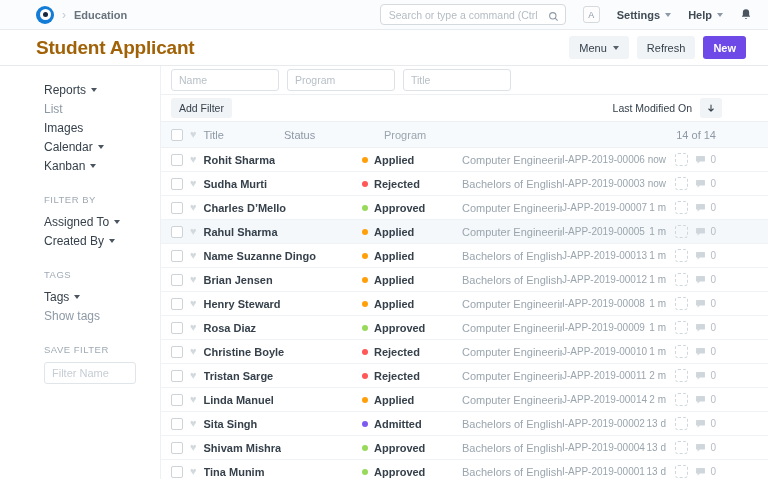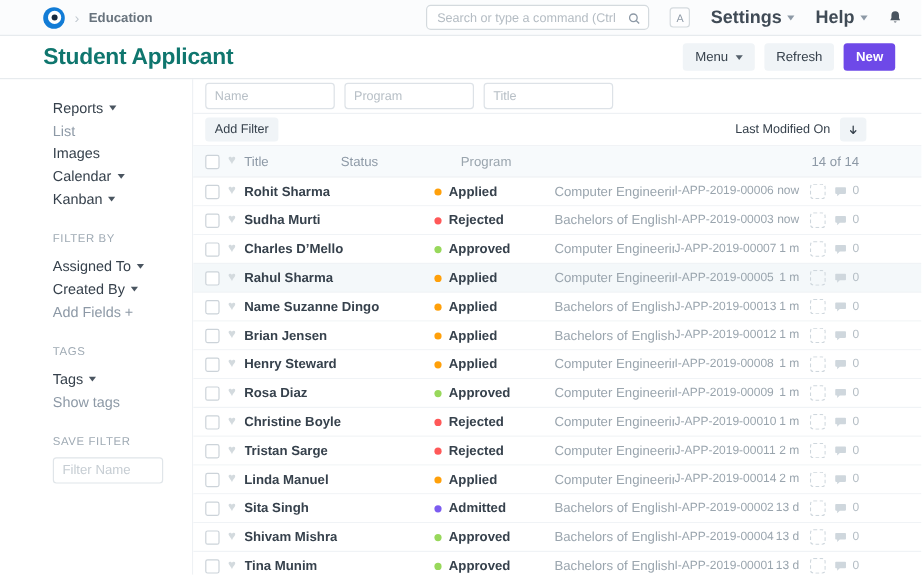--- a/index.html
+++ b/index.html
@@ -19,29 +19,29 @@
   .nav-search { position:relative; margin-left:auto; width:186px; }
   .nav-search input { width:100%; height:21px; border:1px solid #d4dade; border-radius:4px;
     background:#fff; font-size:10.5px; padding:0 24px 0 8px; color:#36414c;
     font-family:"Liberation Sans", sans-serif; outline:none; }
   .nav-search input::placeholder { color:#b4bcc3; }
   .search-icon { position:absolute; right:7px; top:4px; }
   .avatar { width:17px; height:17px; border:1px solid #d4dade; border-radius:3px;
     margin-left:17px; font-size:9px; color:#8d99a6; display:flex; align-items:center;
     justify-content:center; background:#fdfdfe; cursor:pointer; }
   .nav-item { display:flex; align-items:center; gap:5px; margin-left:17px;
-    font-size:15px; font-weight:700; color:#404b56; cursor:pointer; }
+    font-size:11px; font-weight:700; color:#404b56; cursor:pointer; }
   .caret { width:0; height:0; border-left:3.5px solid transparent;
     border-right:3.5px solid transparent; border-top:4px solid #8d99a6; display:inline-block; }
   .bell { margin-left:17px; cursor:pointer; display:flex; }
 
   
   .page-head { height:36px; background:#fff; border-bottom:1px solid #e7ebee;
     display:flex; align-items:center; padding:0 22px 0 36px; }
-  .page-title { font-size:19px; font-weight:700; color:#0f766e; letter-spacing:-0.2px; }
+  .page-title { font-size:19px; font-weight:700; color:#a16207; letter-spacing:-0.2px; }
   .head-actions { margin-left:auto; display:flex; gap:8px; align-items:center; }
   .btn { height:23px; padding:0 10px; border:none; border-radius:3px; background:#f0f4f7;
     color:#36414c; font-size:11px; display:inline-flex; align-items:center; gap:6px;
     font-family:"Liberation Sans", sans-serif; cursor:pointer; }
   .btn .caret { border-top-color:#55606b; }
   .btn-primary { background:#6e49e8; color:#fff; font-weight:700; }
 
   
   .app-body { display:flex; height:413px; }
   .sidebar { width:160px; flex:none; padding:14px 8px 0 44px; }
@@ -192,24 +192,20 @@
       <div class="side-item">
         <span>Assigned To</span>
         <span class="caret"></span>
       </div>
 
       <div class="side-item">
         <span>Created By</span>
         <span class="caret"></span>
       </div>
 
-      <div class="side-item muted">
-        <span>Add Fields +</span>
-
-      </div>
 
     <div class="side-head">TAGS</div>
 
       <div class="side-item">
         <span>Tags</span>
         <span class="caret"></span>
       </div>
 
       <div class="side-item muted">
         <span>Show tags</span>

